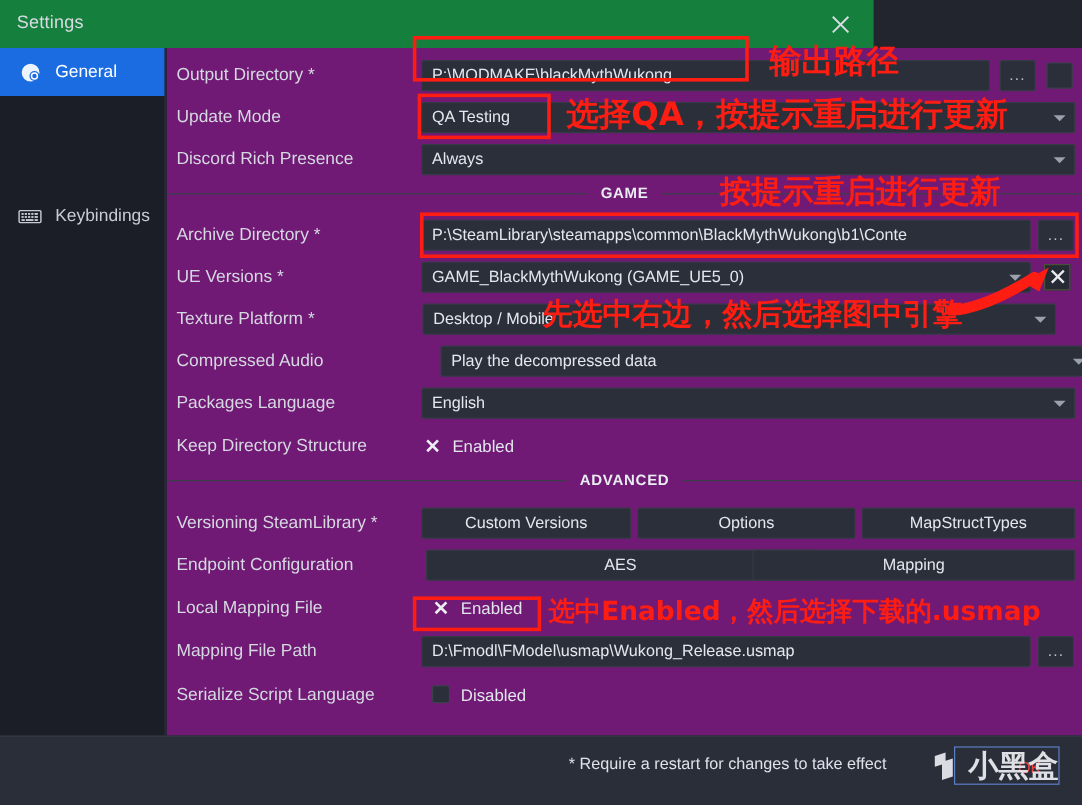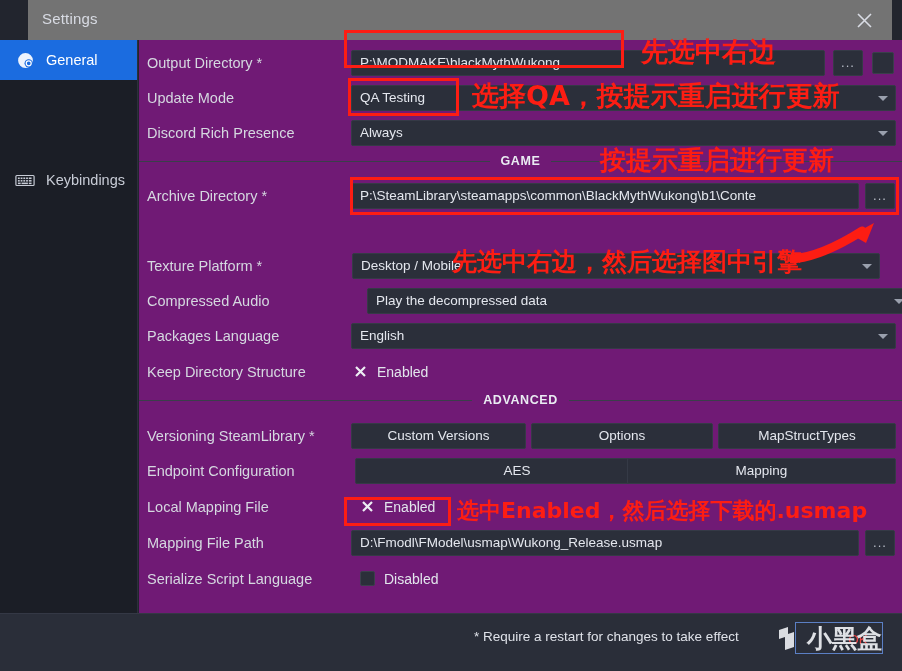--- a/index.html
+++ b/index.html
@@ -11,23 +11,22 @@
   }
   #app {
     position: relative;
     width: 902px; height: 671px;
     background: #22252e;
     color: #e6e8ee;
   }
 
   
   .titlebar {
-    position: absolute; top: 0; left: 0; width: 864px; height: 40px;
-    background: #737373;
-    margin-left: 28px;
+    position: absolute; top: 0; left: 0; width: 728px; height: 40px;
+    background: #15803d;
   }
   .titlebar .title {
     position: absolute; left: 14px; top: 10px;
     font-size: 15px; color: #d8dbe3; letter-spacing: .2px;
   }
   .win-close {
     position: absolute; right: 14px; top: 6px;
     width: 28px; height: 28px;
     display: flex; align-items: center; justify-content: center;
     cursor: pointer;
@@ -328,20 +327,34 @@
     </div>
 
     <div class="row" style="top:138px">
       <div class="rlabel">Archive Directory *</div>
       <div class="rfield">
         <div class="input" style="position:absolute;left:0;width:508px">P:\SteamLibrary\steamapps\common\BlackMythWukong\b1\Conte</div>
         <div class="dots-btn" style="position:absolute;left:514px">...</div>
       </div>
     </div>
 
+    <div class="row" style="top:173px">
+      <div class="rlabel">UE Versions *</div>
+      <div class="rfield">
+        <div class="combo" style="position:absolute;left:0;width:508px">
+          <span>GAME_BlackMythWukong (GAME_UE5_0)</span>
+          <span class="caret"></span>
+        </div>
+        <div class="x-btn" style="position:absolute;left:519px;top:2px">
+          <svg width="13" height="13" viewBox="0 0 13 13">
+            <path d="M1.5 1.5 L11.5 11.5 M11.5 1.5 L1.5 11.5" stroke="#e8eaf0" stroke-width="1.9" fill="none"></path>
+          </svg>
+        </div>
+      </div>
+    </div>
 
     <div class="row" style="top:208px">
       <div class="rlabel">Texture Platform *</div>
       <div class="rfield">
         <div class="combo" style="position:absolute;left:1px;width:528px">
           <span>Desktop / Mobile</span>
           <span class="caret"></span>
         </div>
       </div>
     </div>
@@ -445,21 +458,21 @@
     <span class="wm-logo">
       <svg width="30" height="30" viewBox="0 0 30 30">
         <path d="M6 7 L15 4 L15 11 L21 9 L21 24 L12 27 L12 14 L6 16 Z" fill="#e9ebf0"></path>
       </svg>
     </span>
     <span class="wm-text">小黑盒</span>
   </div>
   <div class="wm-border"></div>
 
   <div class="redbox" style="left:344px;top:30px;width:280px;height:38px"></div>
-  <div class="ann" style="left:641px;top:38px;font-size:27px;">先选中右边</div>
+  <div class="ann" style="left:641px;top:38px;font-size:27px;">输出路径</div>
 
   <div class="redbox" style="left:348px;top:78px;width:111px;height:38px"></div>
   <div class="ann" style="left:472px;top:82px;font-size:27px;">选择QA，按提示重启进行更新</div>
 
   <div class="ann" style="left:600px;top:147px;font-size:26px;">按提示重启进行更新</div>
 
   <div class="redbox" style="left:350px;top:177px;width:549px;height:38px"></div>
 
   <div class="ann" style="left:452px;top:249px;font-size:25px;">先选中右边，然后选择图中引擎</div>
 

